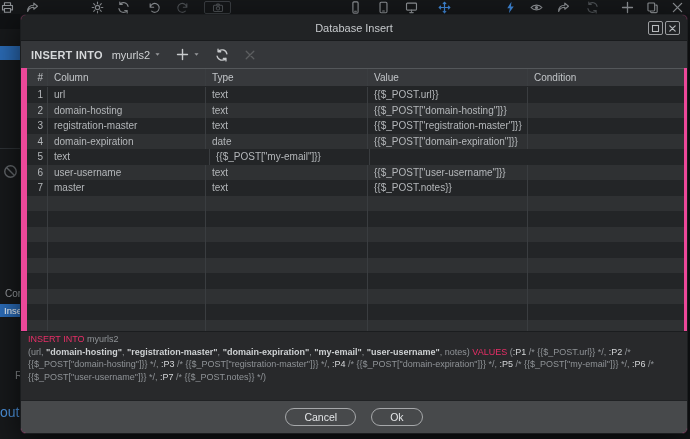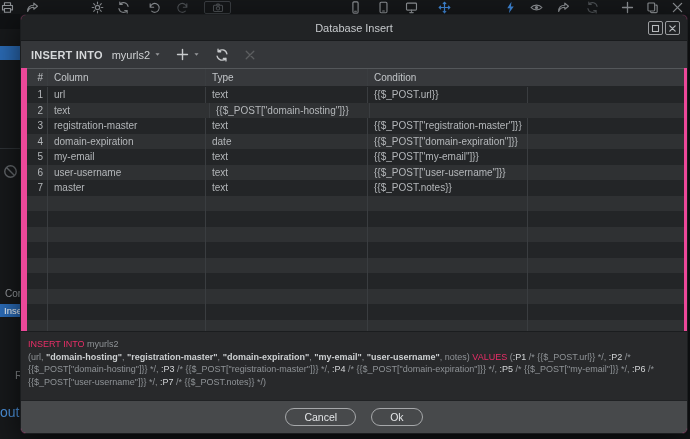--- a/index.html
+++ b/index.html
@@ -61,21 +61,21 @@
   .tr-body.odd{background:#232527;}
   .tr-body.even{background:#2f3133;}
   .cell{padding:0 6px;border-right:1px solid #3a3d40;overflow:hidden;white-space:nowrap;}
   .c-num{flex:0 0 21px;text-align:right;padding:0 4px;}
   .c-col{flex:0 0 158px;}
   .c-type{flex:0 0 162px;}
   .c-val{flex:0 0 160px;}
   .c-cond{flex:1 1 auto;border-right:none;}
   
   .sql-area{flex:0 0 69px;height:69px;background:#28292b;border-top:1px solid #1b1d1f;
-            padding:6px 7px;font-size:9px;line-height:12.5px;color:#8f9397;
+            padding:1px 7px;font-size:9px;line-height:12.5px;color:#8f9397;
             white-space:pre-wrap;word-break:break-word;overflow:hidden;}
   .sql-area .kw{color:#e82e67;}
   .sql-area .id{color:#cdd0d2;font-weight:bold;}
   .sql-area .param{color:#d4d6d8;font-weight:normal;}
   
   .dlg-footer{flex:1 1 auto;background:#47494b;border-top:1px solid #202224;
               display:flex;align-items:center;justify-content:center;gap:15px;}
   .pill-btn{border:1px solid #a6a8aa;border-radius:10px;background:transparent;color:#e4e6e8;
             font-size:10.5px;font-family:"Liberation Sans",sans-serif;
             padding:2px 18px;height:18px;line-height:13px;cursor:default;}
@@ -254,53 +254,54 @@
             <path d="M2.2 2.2 L9.8 9.8 M9.8 2.2 L2.2 9.8" stroke="currentColor" stroke-width="1.3" stroke-linecap="round"></path>
           </svg>
       </span>
     </div>
 
     <div class="table-region" id="table-region">
       <div class="tr-row tr-head">
         <div class="cell c-num">#</div>
         <div class="cell c-col">Column</div>
         <div class="cell c-type">Type</div>
+        <div class="cell c-val">Value</div>
         <div class="cell c-cond">Condition</div>
       </div>
       <div id="table-body">
           <div class="tr-row tr-body odd">
             <div class="cell c-num">1</div>
             <div class="cell c-col">url</div>
             <div class="cell c-type">text</div>
             <div class="cell c-val">{{$_POST.url}}</div>
             <div class="cell c-cond"></div>
           </div>
           <div class="tr-row tr-body even">
             <div class="cell c-num">2</div>
+            <div class="cell c-col">domain-hosting</div>
             <div class="cell c-type">text</div>
             <div class="cell c-val">{{$_POST["domain-hosting"]}}</div>
             <div class="cell c-cond"></div>
           </div>
           <div class="tr-row tr-body odd">
             <div class="cell c-num">3</div>
             <div class="cell c-col">registration-master</div>
             <div class="cell c-type">text</div>
             <div class="cell c-val">{{$_POST["registration-master"]}}</div>
             <div class="cell c-cond"></div>
           </div>
           <div class="tr-row tr-body even">
             <div class="cell c-num">4</div>
             <div class="cell c-col">domain-expiration</div>
             <div class="cell c-type">date</div>
             <div class="cell c-val">{{$_POST["domain-expiration"]}}</div>
             <div class="cell c-cond"></div>
           </div>
           <div class="tr-row tr-body odd">
             <div class="cell c-num">5</div>
-            <div class="cell c-col">my-email</div>
             <div class="cell c-type">text</div>
             <div class="cell c-val">{{$_POST["my-email"]}}</div>
             <div class="cell c-cond"></div>
           </div>
           <div class="tr-row tr-body even">
             <div class="cell c-num">6</div>
             <div class="cell c-col">user-username</div>
             <div class="cell c-type">text</div>
             <div class="cell c-val">{{$_POST["user-username"]}}</div>
             <div class="cell c-cond"></div>

